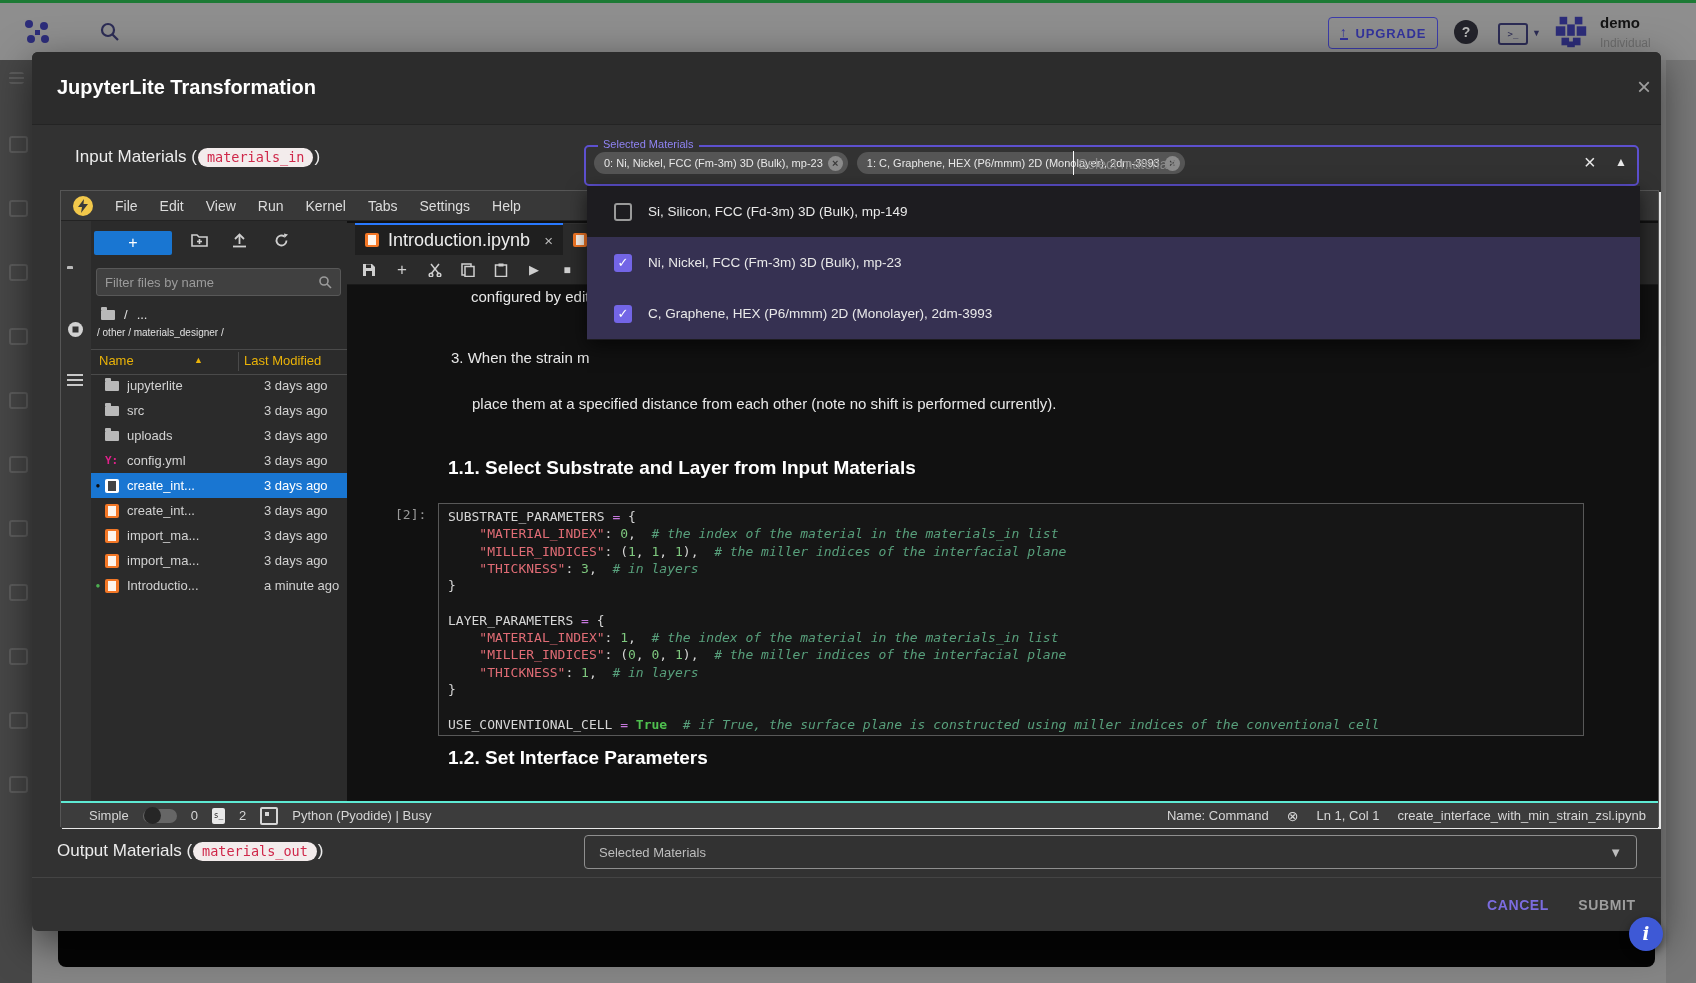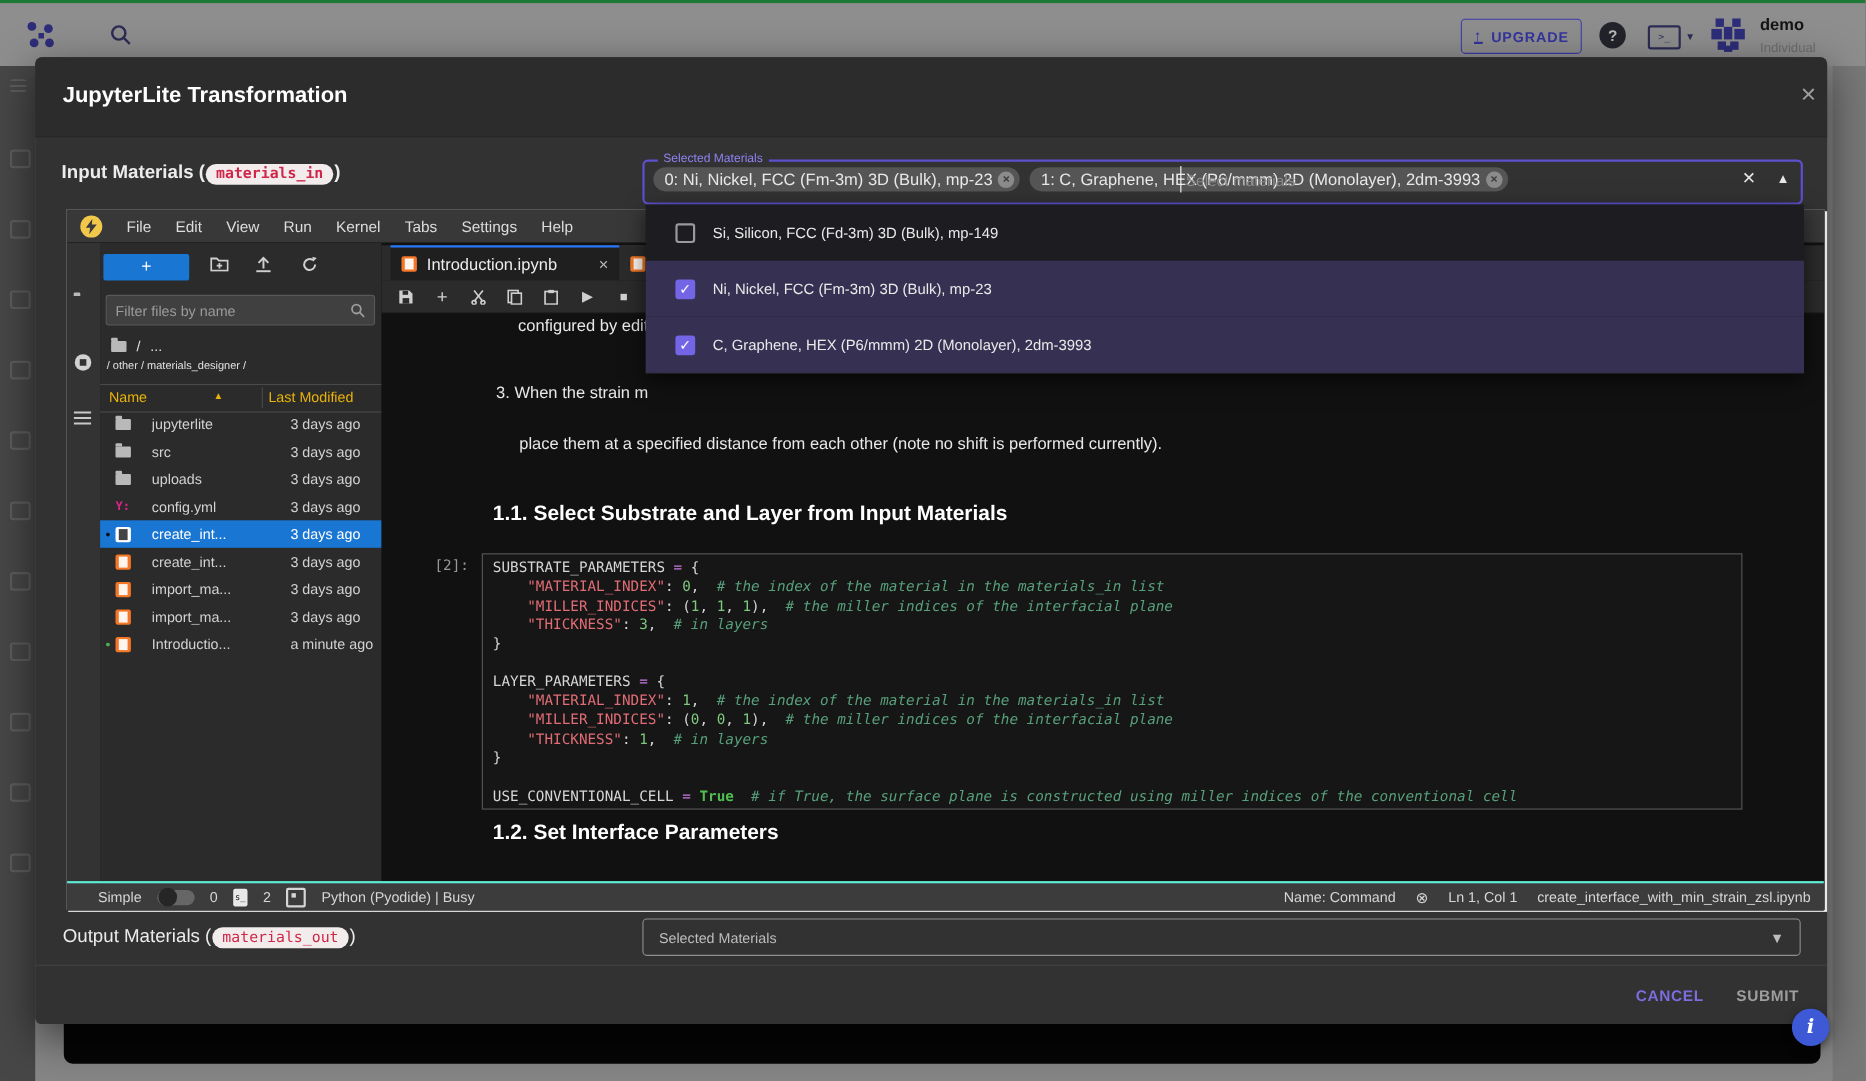--- a/index.html
+++ b/index.html
@@ -27,30 +27,30 @@
   #right-strip{left:1666px;top:60px;width:30px;height:923px;background:#787878;}
   #behind-bottom{left:58px;top:931px;width:1597px;height:36px;background:#050505;border-radius:0 0 8px 8px;}
 
   
   #modal{left:32px;top:52px;width:1629px;height:879px;background:#323232;border-radius:6px;box-shadow:0 12px 40px rgba(0,0,0,.55);}
   #modal-header{left:0;top:0;width:1629px;height:72px;background:#2c2c2c;border-radius:6px 6px 0 0;border-bottom:1px solid #242424;}
   #modal-title{left:25px;top:24px;color:#fff;font-size:20px;font-weight:bold;}
   #modal-close{left:1598px;top:22px;width:28px;height:28px;color:#9e9e9e;font-size:24px;line-height:26px;text-align:center;cursor:pointer;}
 
   #input-label,#output-label{color:#ececec;font-size:17px;}
-  #input-label{left:24px;top:95px;font-weight:bold;}
+  #input-label{left:43px;top:95px;}
   #output-label{left:25px;top:789px;}
   .code-chip{display:inline-block;background:#f3ecec;color:#cf2749;font-family:"DejaVu Sans Mono",monospace;font-size:13.5px;padding:1px 9px 2px;border-radius:10px;margin:0 1px;}
 
   
   #mat-select{left:552px;top:93px;width:1051px;height:37px;border:2px solid #5d50cf;border-radius:5px;display:flex;align-items:center;}
   #mat-select-label{left:566px;top:86px;background:#323232;padding:0 5px;color:#8f83f3;font-size:11px;}
   #chips{left:562px;top:100px;display:flex;gap:9px;align-items:center;}
   .chip{height:22px;background:#555;border-radius:12px;display:flex;align-items:center;padding:0 5px 0 10px;gap:5px;}
-  .chip-label{color:#e8e8e8;font-size:15px;white-space:nowrap;}
+  .chip-label{color:#e8e8e8;font-size:11px;white-space:nowrap;}
   .chip-del{width:15px;height:15px;border-radius:50%;background:#8b8b8b;color:#3a3a3a;font-size:11px;line-height:15px;text-align:center;font-weight:bold;}
   #select-caret{left:1041px;top:99px;width:1px;height:24px;background:#fff;}
   #select-placeholder{left:1046px;top:104px;color:#8b8b8b;font-size:14px;}
   #select-clear{left:1552px;top:99px;color:#e8e8e8;font-size:20px;}
   #select-collapse{left:1583px;top:103px;color:#e8e8e8;font-size:12px;}
 
   
   #dropdown{left:555px;top:134px;width:1053px;height:154px;background:#1d1c20;box-shadow:0 6px 18px rgba(0,0,0,.6);z-index:30;}
   .opt{height:51px;display:flex;align-items:center;padding-left:27px;gap:16px;}
   .opt.checked{background:#363152;}
@@ -86,27 +86,27 @@
   .fdot.green{color:#4caf50;}
   .fdot.dark{color:#0d0d0d;}
   .fico{flex:0 0 22px;display:flex;align-items:center;}
   .folder-ico{width:14px;height:10px;background:#b9b9b9;border-radius:1px;position:relative;}
   .folder-ico::before{content:"";position:absolute;left:0;top:-3px;width:6px;height:3px;background:#b9b9b9;border-radius:1px 1px 0 0;}
   .nb-ico{width:14px;height:14px;background:#f37726;border-radius:2px;position:relative;}
   .nb-ico::after{content:"";position:absolute;left:3px;top:2px;width:8px;height:10px;background:#fdf5ee;}
   .nb-ico.inv{background:#fff;}
   .nb-ico.inv::after{background:#444;}
   .yml-ico{color:#e0218a;font-weight:bold;font-size:11px;font-family:"DejaVu Sans Mono",monospace;}
-  .fname{flex:1;white-space:nowrap;overflow:hidden;margin-left:11px;}
+  .fname{flex:1;white-space:nowrap;overflow:hidden;}
   .fmod{flex:0 0 83px;white-space:nowrap;}
 
   
   #nbtabs{left:0;top:2px;width:1311px;height:32px;border-bottom:1px solid #1a1a1a;background:#2b2b2b;}
   #tab1{left:8px;top:0;width:208px;height:32px;background:#1f1f1f;border-top:2px solid #2979ff;box-sizing:border-box;display:flex;align-items:center;padding:0 10px;gap:9px;}
-  #tab1-title{color:#ededed;font-size:15px;flex:1;}
+  #tab1-title{color:#ededed;font-size:18px;flex:1;}
   #tab1-close{color:#bbb;font-size:15px;}
   #tab2{left:216px;top:0;width:40px;height:32px;display:flex;align-items:center;padding-left:10px;border-top:1px solid #333;}
   #nbtools{left:0;top:34px;width:1311px;height:30px;background:#2b2b2b;border-bottom:1px solid #1a1a1a;display:flex;align-items:center;gap:17px;padding-left:14px;box-sizing:border-box;}
   .tool{width:16px;height:16px;display:flex;align-items:center;justify-content:center;color:#cfcfcf;font-size:12px;}
   #nbcontent{left:0;top:64px;width:1311px;height:516px;background:#111;overflow:hidden;}
   .md{position:absolute;color:#e8e8e8;font-size:15px;white-space:nowrap;}
   #md-h2{left:94px;top:121px;font-size:24px;font-weight:bold;color:#fff;}
   #md-h3{left:101px;top:172px;font-size:19px;font-weight:bold;color:#fff;}
   #md-h3b{left:101px;top:462px;font-size:19px;font-weight:bold;color:#fff;}
   #cell-prompt{left:48px;top:222px;color:#999;font-family:"DejaVu Sans Mono",monospace;font-size:13px;}

